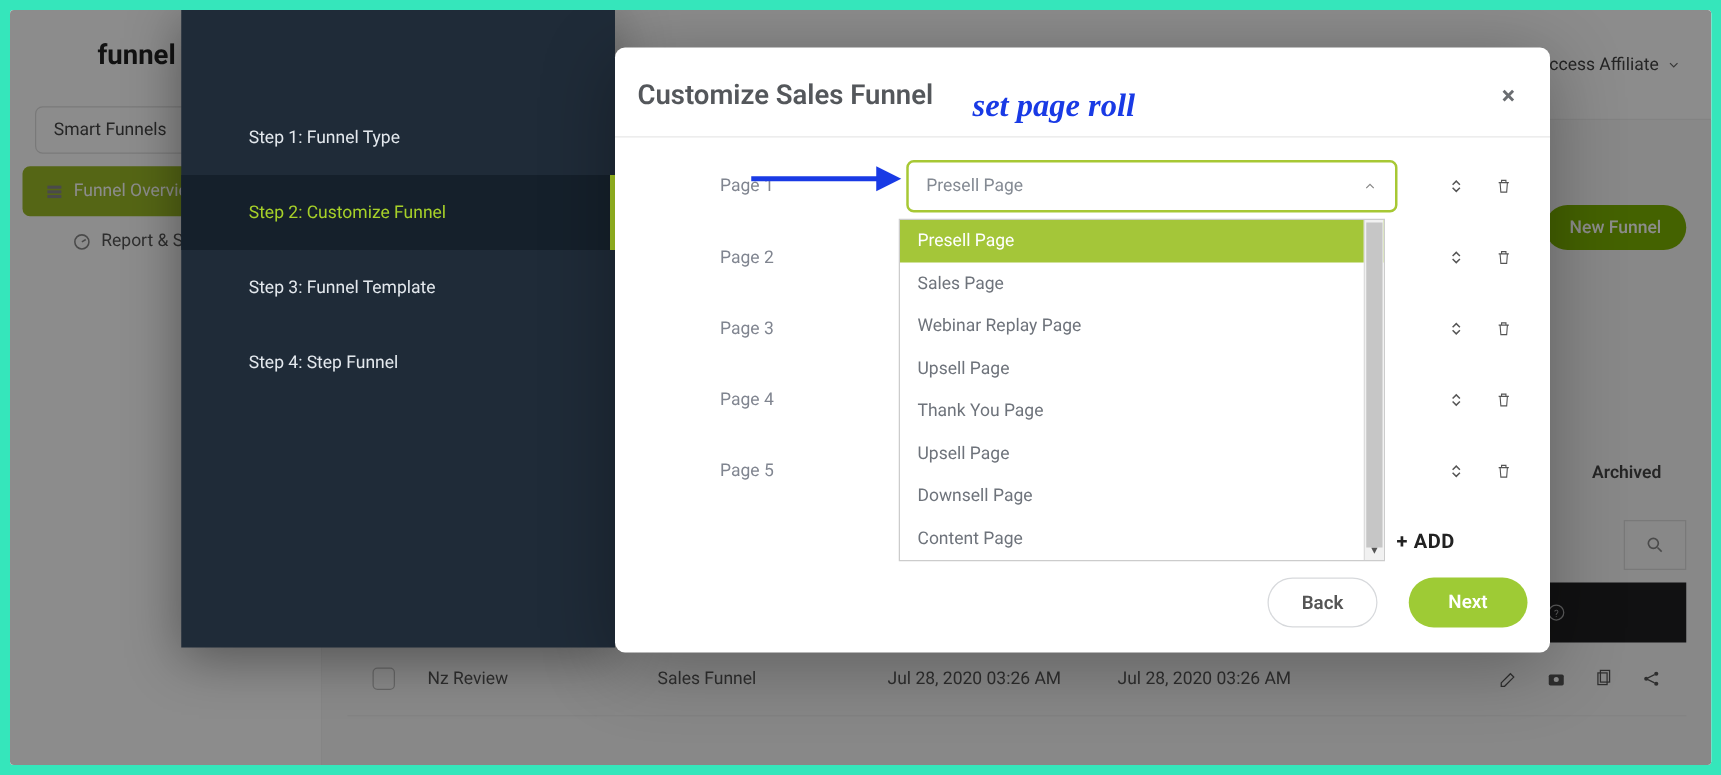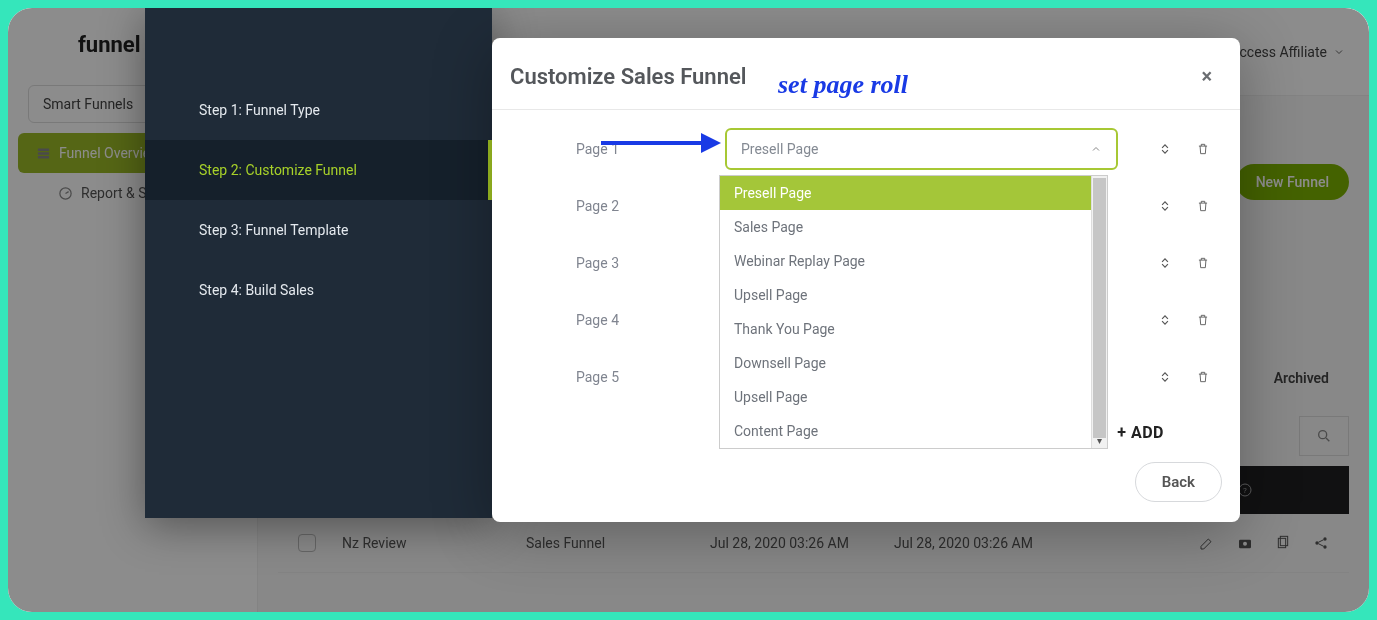--- a/index.html
+++ b/index.html
@@ -11,21 +11,21 @@
       overflow: hidden;
       position: relative;
     }
     .app-frame {
       position: absolute;
       top: 8px;
       left: 8px;
       right: 8px;
       bottom: 8px;
       background: #ffffff;
-      border-radius: 24px;
+      border-radius: 3px;
       overflow: hidden;
     }
     .backdrop {
       position: absolute;
       inset: 0;
       background: rgba(0,0,0,0.45);
     }
     
     .bg-sidebar {
       position: absolute;
@@ -456,21 +456,21 @@
       </div>
     </div>
   </div>
 
   <div class="backdrop"></div>
 
   <div class="steps-panel">
     <div class="step-item first">Step 1: Funnel Type</div>
     <div class="step-item active">Step 2: Customize Funnel</div>
     <div class="step-item">Step 3: Funnel Template</div>
-    <div class="step-item">Step 4: Build Sales</div>
+    <div class="step-item">Step 4: Step Funnel</div>
   </div>
 
   <div class="modal">
     <div class="modal-header">
       <div class="modal-title">Customize Sales Funnel</div>
       <div class="modal-close">×</div>
     </div>
     <div class="modal-body">
       <div class="page-row">
         <div class="page-label">Page 1</div>
@@ -534,31 +534,32 @@
             </svg>
           <svg class="trash-icon" viewBox="0 0 24 24">
               <path d="M5 7h14M9 7V4h6v3M7 7l1 13h8l1-13" fill="none" stroke="#555" stroke-width="1.5"></path>
             </svg>
         </div>
       </div>
       <div class="add-row">+ ADD</div>
     </div>
     <div class="modal-footer">
       <div class="btn btn-back">Back</div>
+      <div class="btn btn-next">Next</div>
     </div>
   </div>
 
   <div class="dropdown">
     <div class="dd-item sel">Presell Page</div>
     <div class="dd-item">Sales Page</div>
     <div class="dd-item">Webinar Replay Page</div>
     <div class="dd-item">Upsell Page</div>
     <div class="dd-item">Thank You Page</div>
+    <div class="dd-item">Upsell Page</div>
     <div class="dd-item">Downsell Page</div>
-    <div class="dd-item">Upsell Page</div>
     <div class="dd-item">Content Page</div>
     <div class="dd-scroll-track">
       <div class="dd-scroll-thumb"></div>
       <div class="dd-scroll-arrow">▾</div>
     </div>
   </div>
 
   <div class="annot annot-roll">set page roll</div>
   <div class="annot annot-q">?</div>
   <svg class="arrow" width="130" height="30" viewBox="0 0 130 30">

